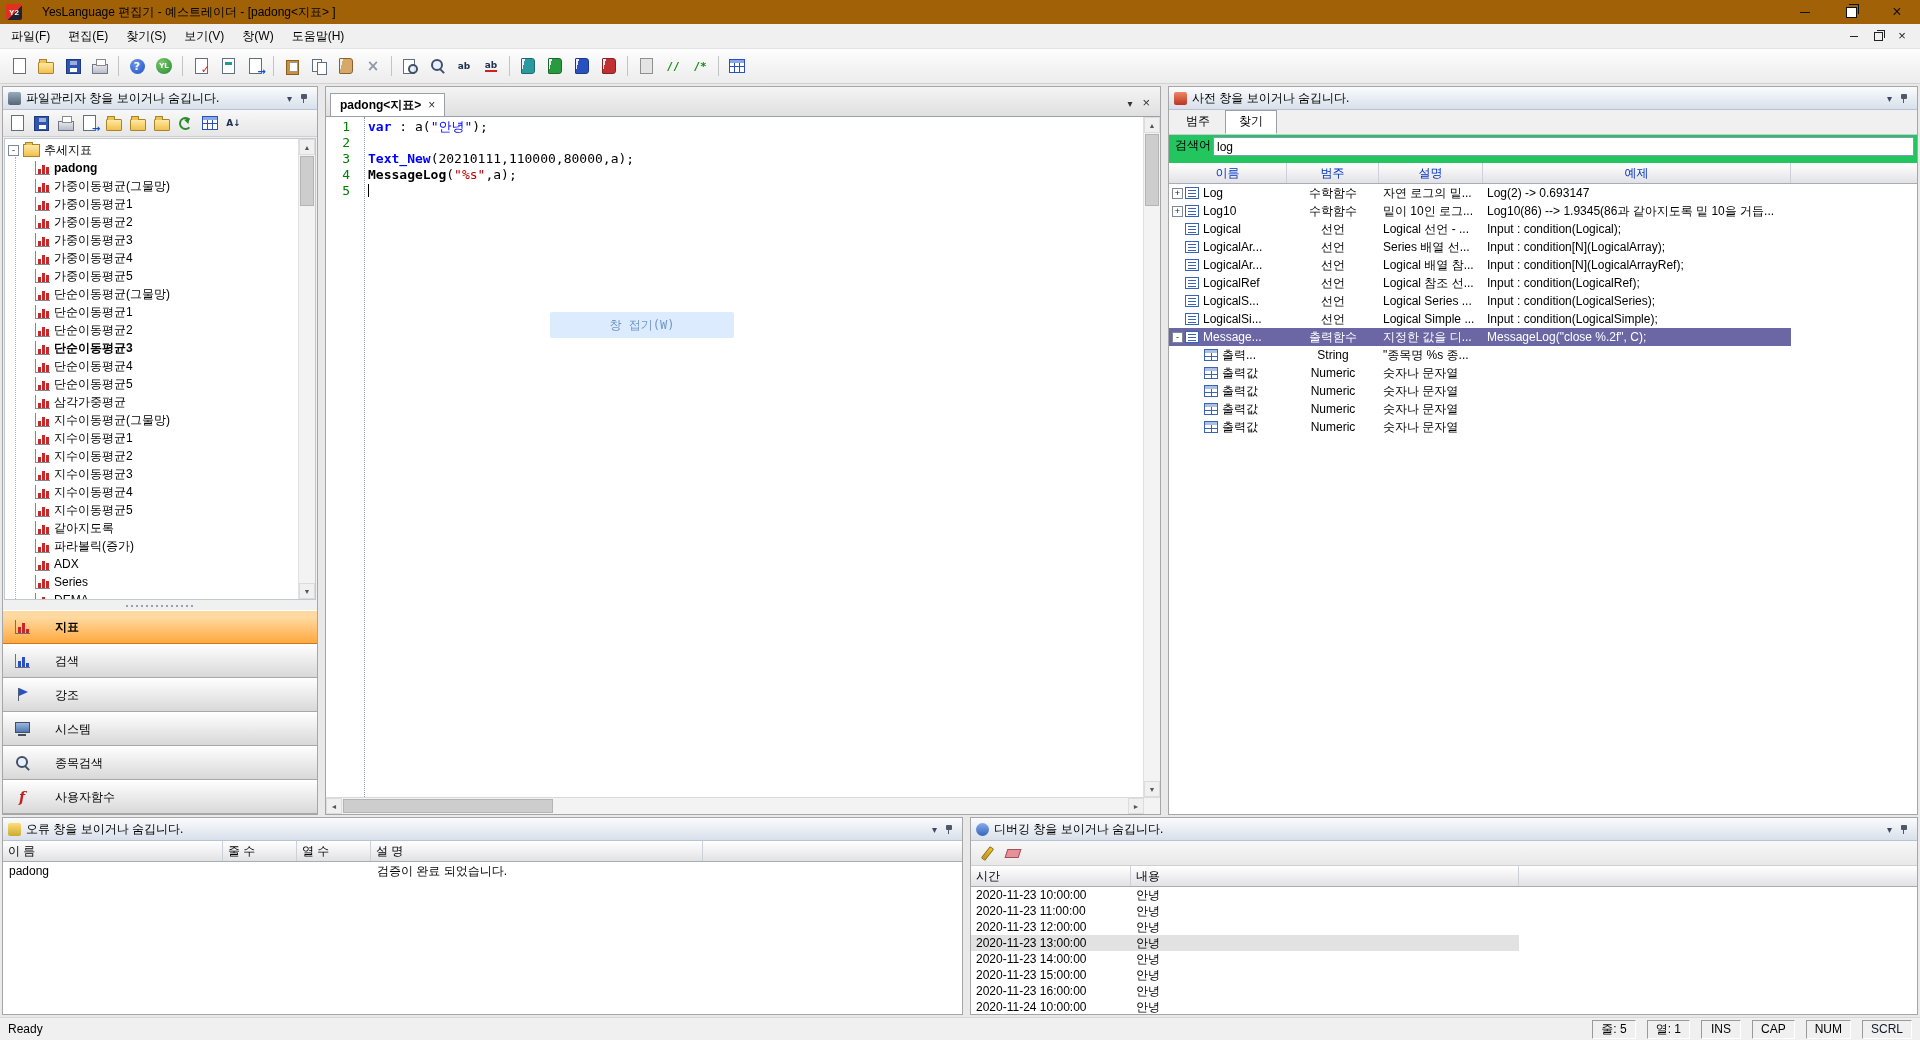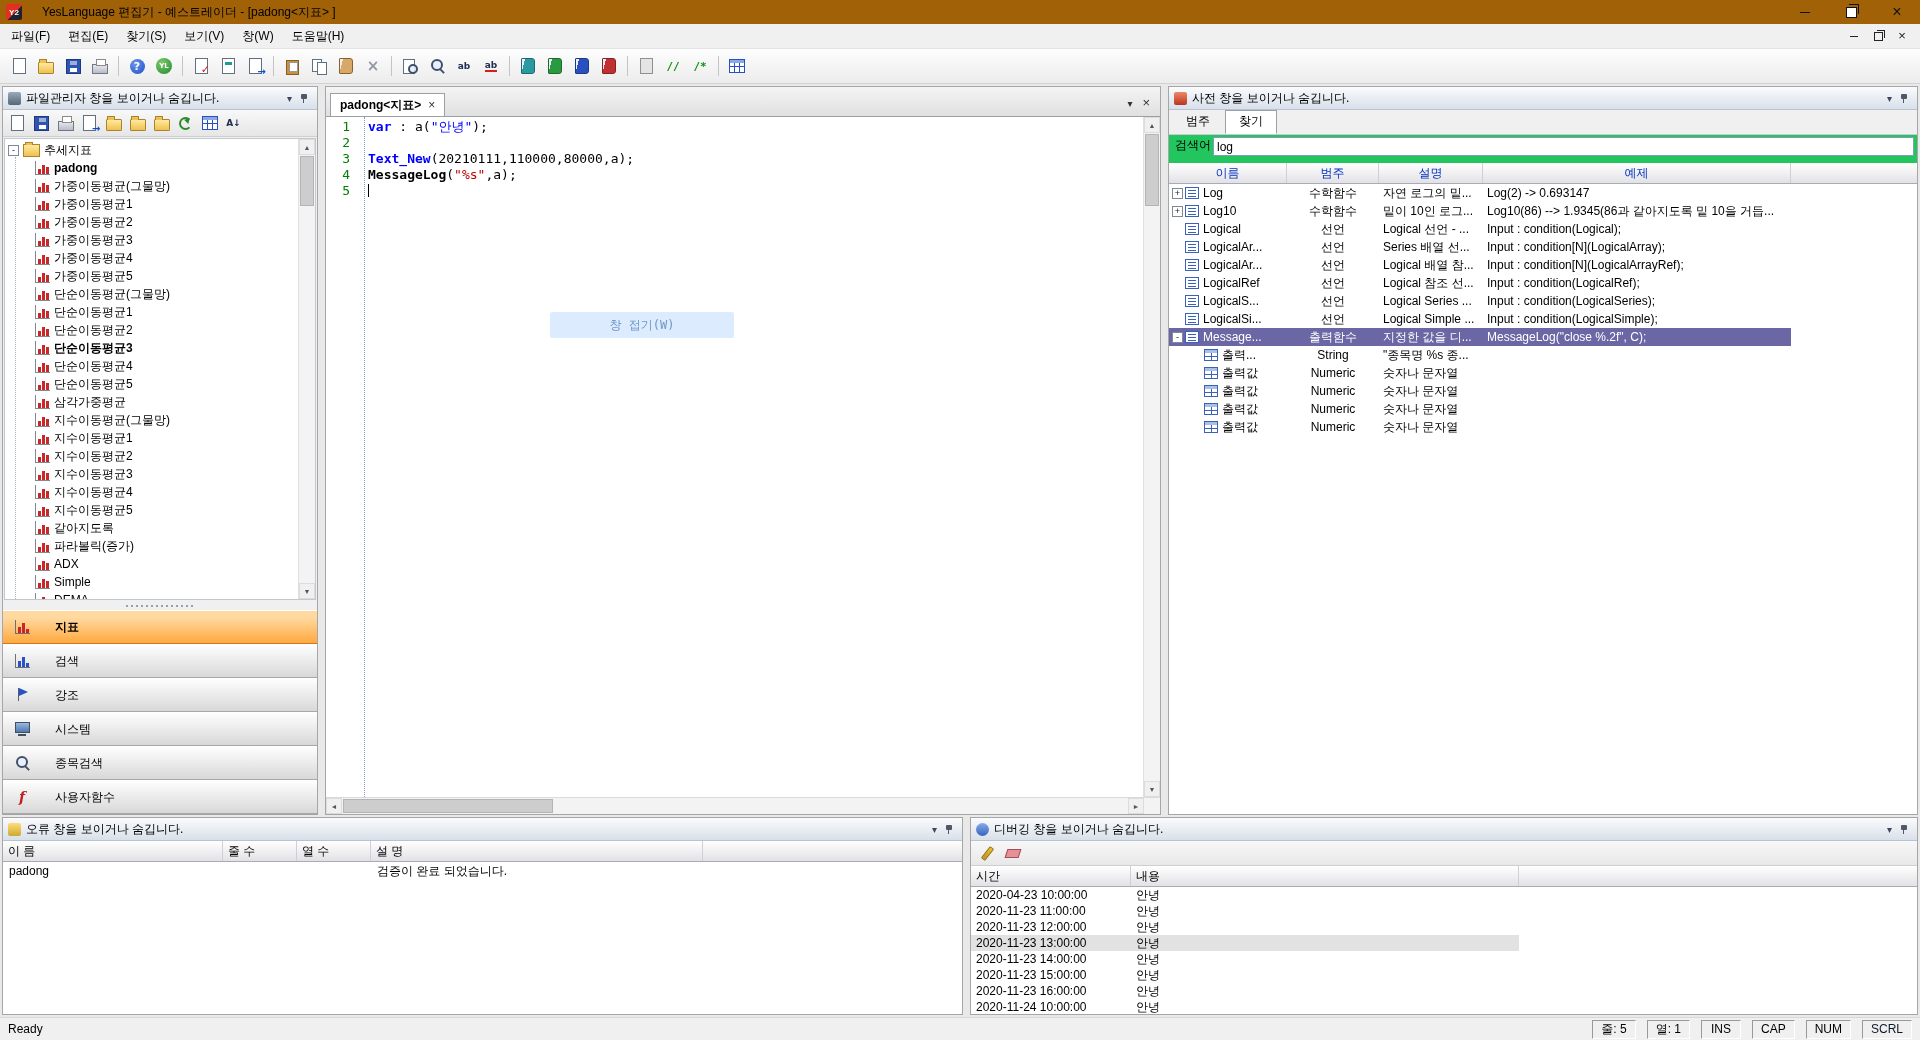--- a/index.html
+++ b/index.html
@@ -494,21 +494,21 @@
             <div class="tree-row leaf">
               <span class="t-chart"></span>
               <span>파라볼릭(증가)</span>
             </div>
             <div class="tree-row leaf">
               <span class="t-chart"></span>
               <span>ADX</span>
             </div>
             <div class="tree-row leaf">
               <span class="t-chart"></span>
-              <span>Simple</span>
+              <span>Series</span>
             </div>
             <div class="tree-row leaf">
               <span class="t-chart"></span>
               <span>DEMA</span>
             </div>
         </div>
         <div class="sbar-v">
           <button class="sb-btn sb-up"></button>
           <div class="sb-thumb thumb-tree"></div>
           <div class="sb-track"></div>
@@ -820,21 +820,21 @@
             <span class="icx ic-eraser"></span>
           </button>
       </div>
       <div class="lv-header">
         <div class="lv-hcell gc-time">시간</div>
         <div class="lv-hcell gc-msg">내용</div>
         <div class="lv-hcell lv-fill"></div>
       </div>
       <div class="lv-body">
         <div class="dbg-row">
-            <div class="cell gc-time">2020-04-23 10:00:00</div>
+            <div class="cell gc-time">2020-11-23 10:00:00</div>
             <div class="cell gc-msg">안녕</div>
           </div>
           <div class="dbg-row">
             <div class="cell gc-time">2020-11-23 11:00:00</div>
             <div class="cell gc-msg">안녕</div>
           </div>
           <div class="dbg-row">
             <div class="cell gc-time">2020-11-23 12:00:00</div>
             <div class="cell gc-msg">안녕</div>
           </div>

